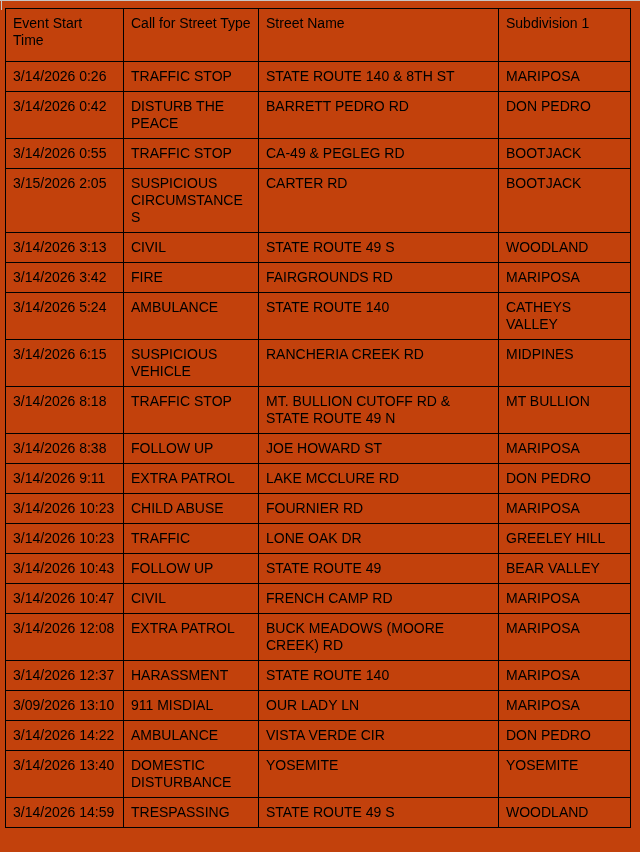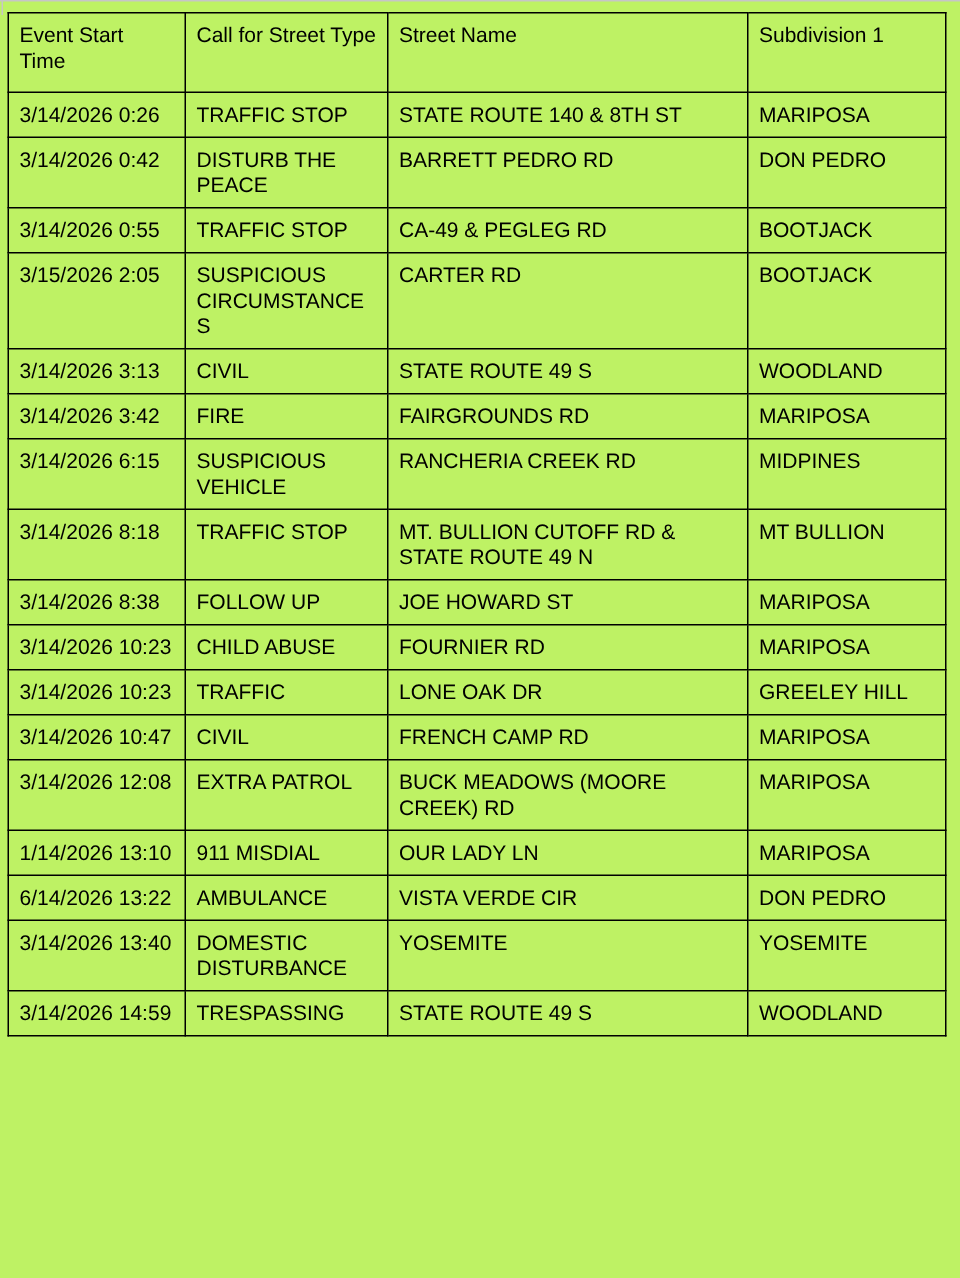--- a/index.html
+++ b/index.html
@@ -9,21 +9,21 @@
     width: 640px;
     height: 852px;
     background: #ffffff;
     font-family: "Liberation Sans", "DejaVu Sans", sans-serif;
     overflow: hidden;
   }
   .page {
     position: relative;
     width: 640px;
     height: 852px;
-    background: #bef264;
+    background: #c2410c;
   }
   .gridline-top {
     position: absolute;
     top: 0; left: 0;
     width: 640px; height: 1px;
     background: #c6c6c6;
   }
   .gridline-left {
     position: absolute;
     top: 0; left: 1px;
@@ -112,69 +112,93 @@
           <td class="col-street">STATE ROUTE 49 S</td>
           <td class="col-subdivision">WOODLAND</td>
         </tr>
         <tr>
           <td class="col-time">3/14/2026 3:42</td>
           <td class="col-type">FIRE</td>
           <td class="col-street">FAIRGROUNDS RD</td>
           <td class="col-subdivision">MARIPOSA</td>
         </tr>
         <tr>
+          <td class="col-time">3/14/2026 5:24</td>
+          <td class="col-type">AMBULANCE</td>
+          <td class="col-street">STATE ROUTE 140</td>
+          <td class="col-subdivision">CATHEYS VALLEY</td>
+        </tr>
+        <tr>
           <td class="col-time">3/14/2026 6:15</td>
           <td class="col-type">SUSPICIOUS VEHICLE</td>
           <td class="col-street">RANCHERIA CREEK RD</td>
           <td class="col-subdivision">MIDPINES</td>
         </tr>
         <tr>
           <td class="col-time">3/14/2026 8:18</td>
           <td class="col-type">TRAFFIC STOP</td>
           <td class="col-street">MT. BULLION CUTOFF RD &amp; STATE ROUTE 49 N</td>
           <td class="col-subdivision">MT BULLION</td>
         </tr>
         <tr>
           <td class="col-time">3/14/2026 8:38</td>
           <td class="col-type">FOLLOW UP</td>
           <td class="col-street">JOE HOWARD ST</td>
           <td class="col-subdivision">MARIPOSA</td>
         </tr>
         <tr>
+          <td class="col-time">3/14/2026 9:11</td>
+          <td class="col-type">EXTRA PATROL</td>
+          <td class="col-street">LAKE MCCLURE RD</td>
+          <td class="col-subdivision">DON PEDRO</td>
+        </tr>
+        <tr>
           <td class="col-time">3/14/2026 10:23</td>
           <td class="col-type">CHILD ABUSE</td>
           <td class="col-street">FOURNIER RD</td>
           <td class="col-subdivision">MARIPOSA</td>
         </tr>
         <tr>
           <td class="col-time">3/14/2026 10:23</td>
           <td class="col-type">TRAFFIC</td>
           <td class="col-street">LONE OAK DR</td>
           <td class="col-subdivision">GREELEY HILL</td>
         </tr>
         <tr>
+          <td class="col-time">3/14/2026 10:43</td>
+          <td class="col-type">FOLLOW UP</td>
+          <td class="col-street">STATE ROUTE 49</td>
+          <td class="col-subdivision">BEAR VALLEY</td>
+        </tr>
+        <tr>
           <td class="col-time">3/14/2026 10:47</td>
           <td class="col-type">CIVIL</td>
           <td class="col-street">FRENCH CAMP RD</td>
           <td class="col-subdivision">MARIPOSA</td>
         </tr>
         <tr>
           <td class="col-time">3/14/2026 12:08</td>
           <td class="col-type">EXTRA PATROL</td>
           <td class="col-street">BUCK MEADOWS (MOORE CREEK) RD</td>
           <td class="col-subdivision">MARIPOSA</td>
         </tr>
         <tr>
-          <td class="col-time">1/14/2026 13:10</td>
+          <td class="col-time">3/14/2026 12:37</td>
+          <td class="col-type">HARASSMENT</td>
+          <td class="col-street">STATE ROUTE 140</td>
+          <td class="col-subdivision">MARIPOSA</td>
+        </tr>
+        <tr>
+          <td class="col-time">3/09/2026 13:10</td>
           <td class="col-type">911 MISDIAL</td>
           <td class="col-street">OUR LADY LN</td>
           <td class="col-subdivision">MARIPOSA</td>
         </tr>
         <tr>
-          <td class="col-time">6/14/2026 13:22</td>
+          <td class="col-time">3/14/2026 14:22</td>
           <td class="col-type">AMBULANCE</td>
           <td class="col-street">VISTA VERDE CIR</td>
           <td class="col-subdivision">DON PEDRO</td>
         </tr>
         <tr>
           <td class="col-time">3/14/2026 13:40</td>
           <td class="col-type">DOMESTIC DISTURBANCE</td>
           <td class="col-street">YOSEMITE</td>
           <td class="col-subdivision">YOSEMITE</td>
         </tr>

